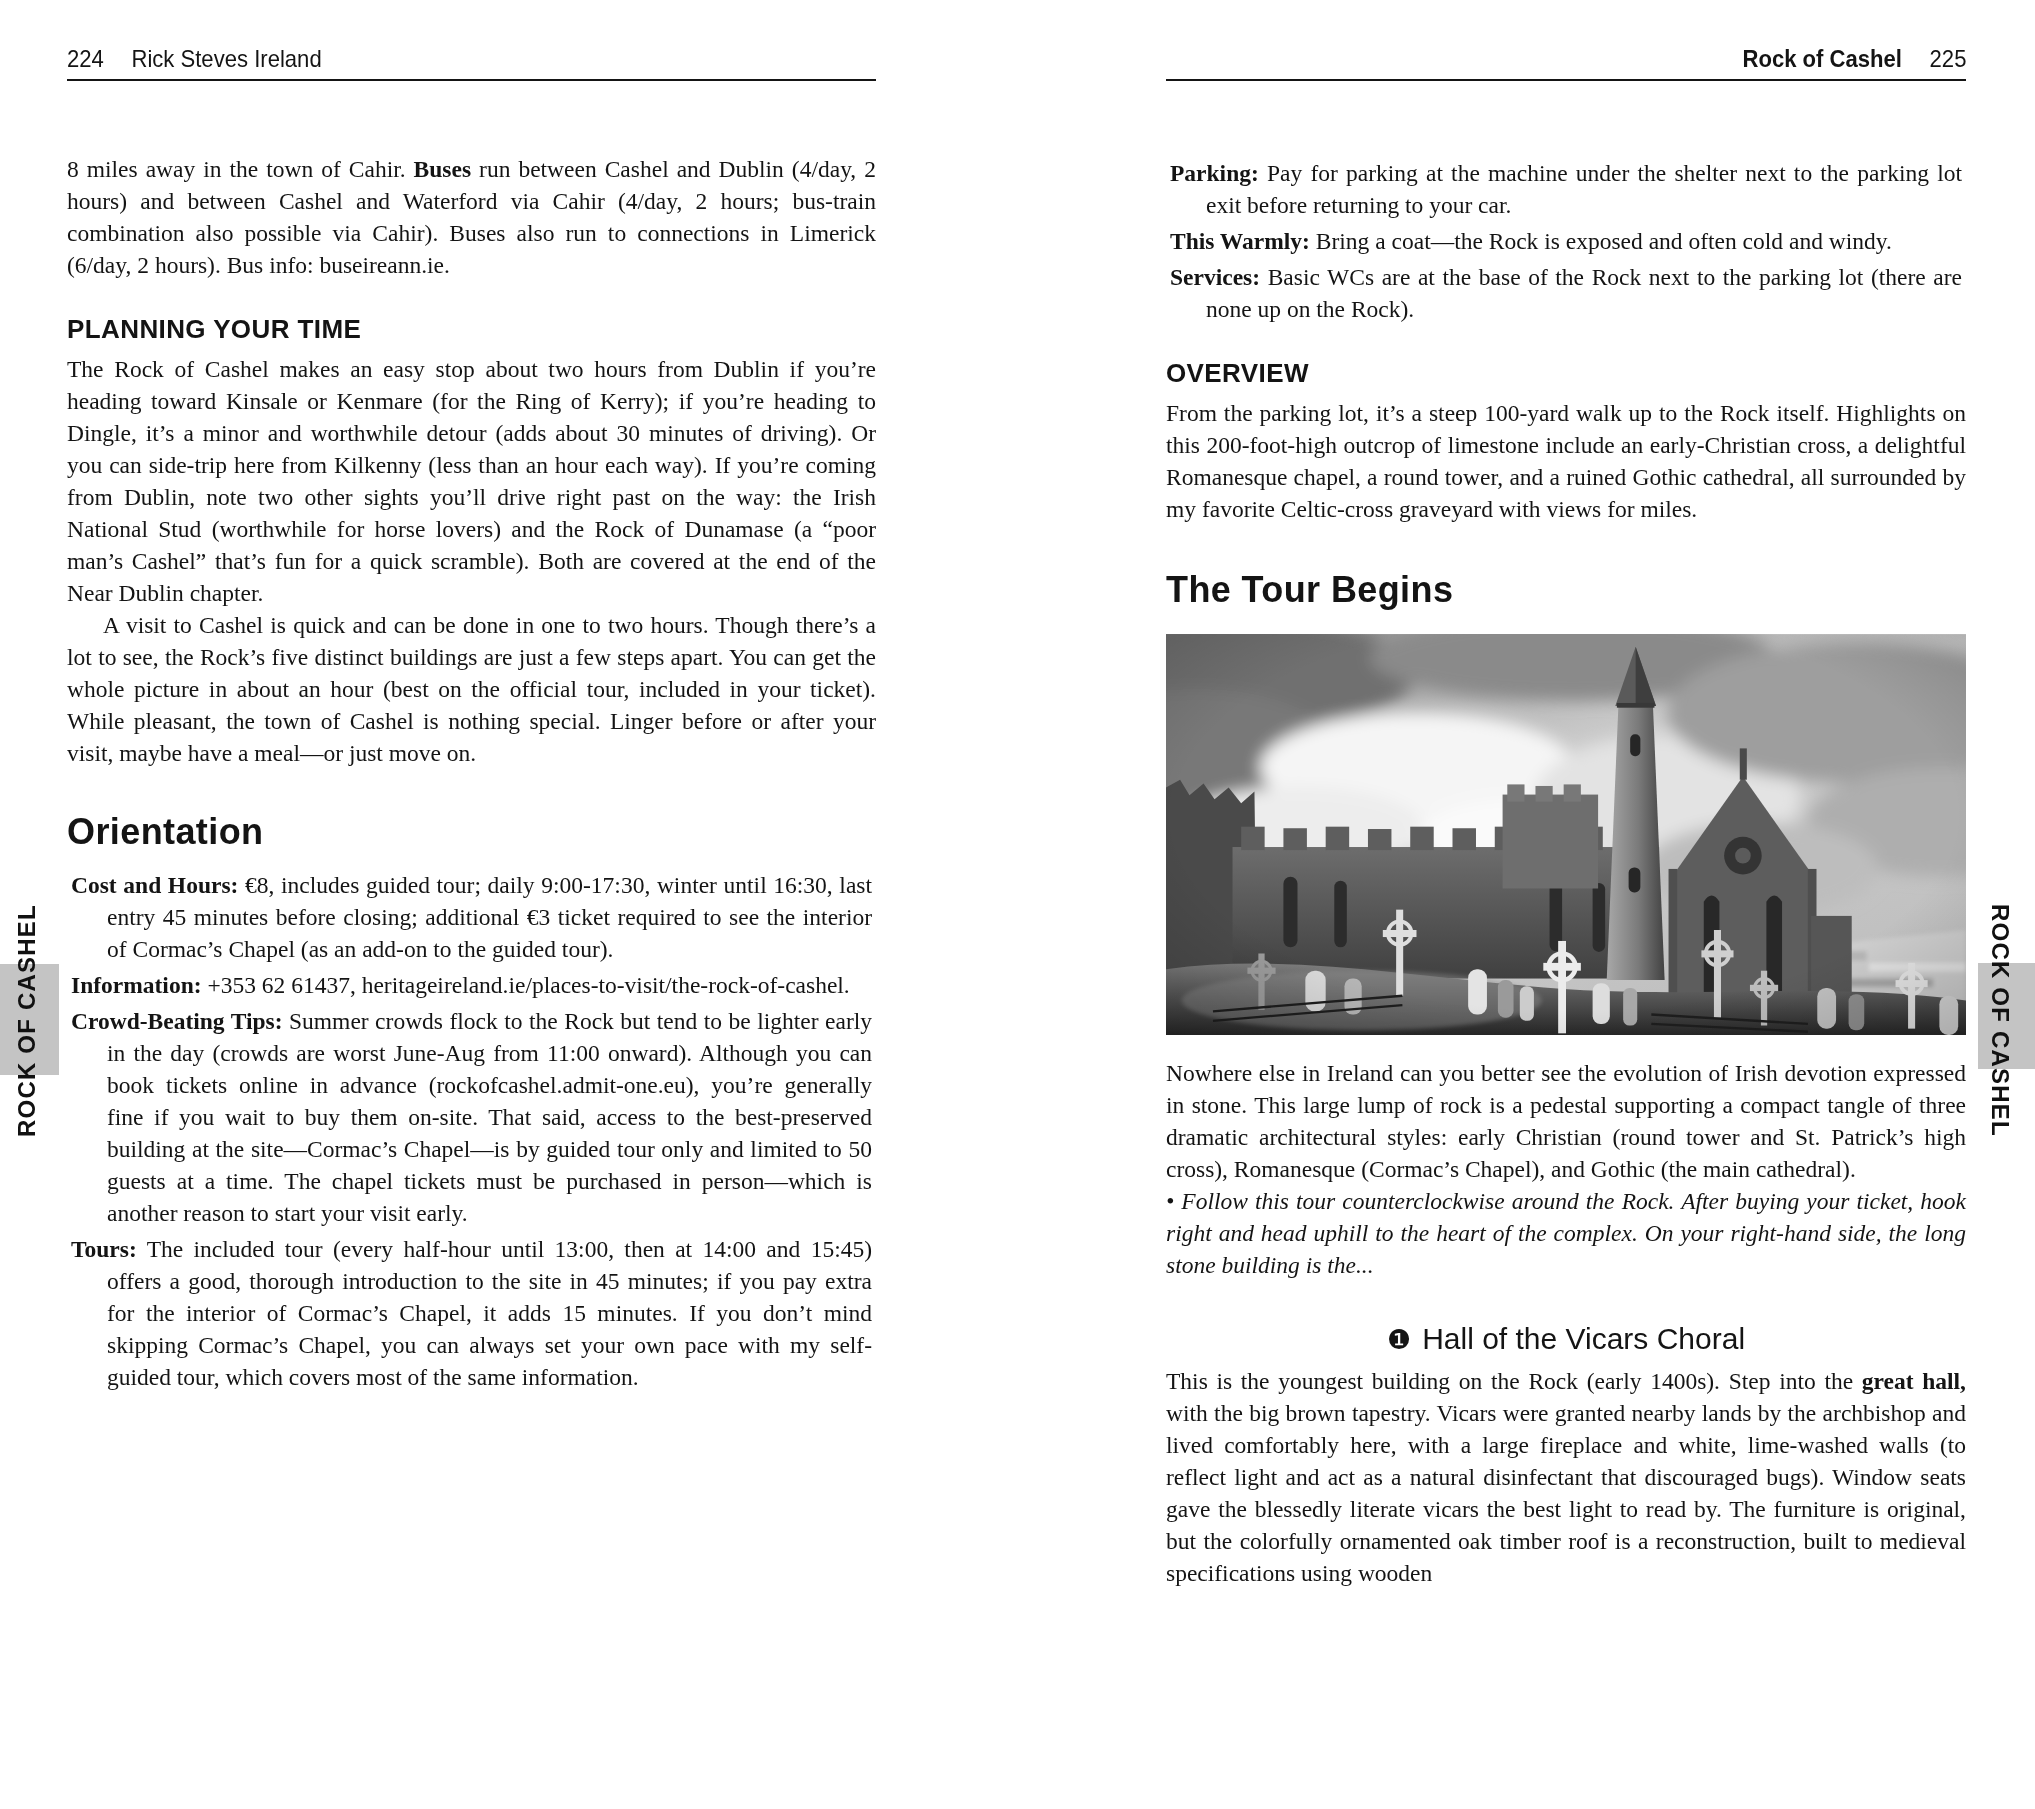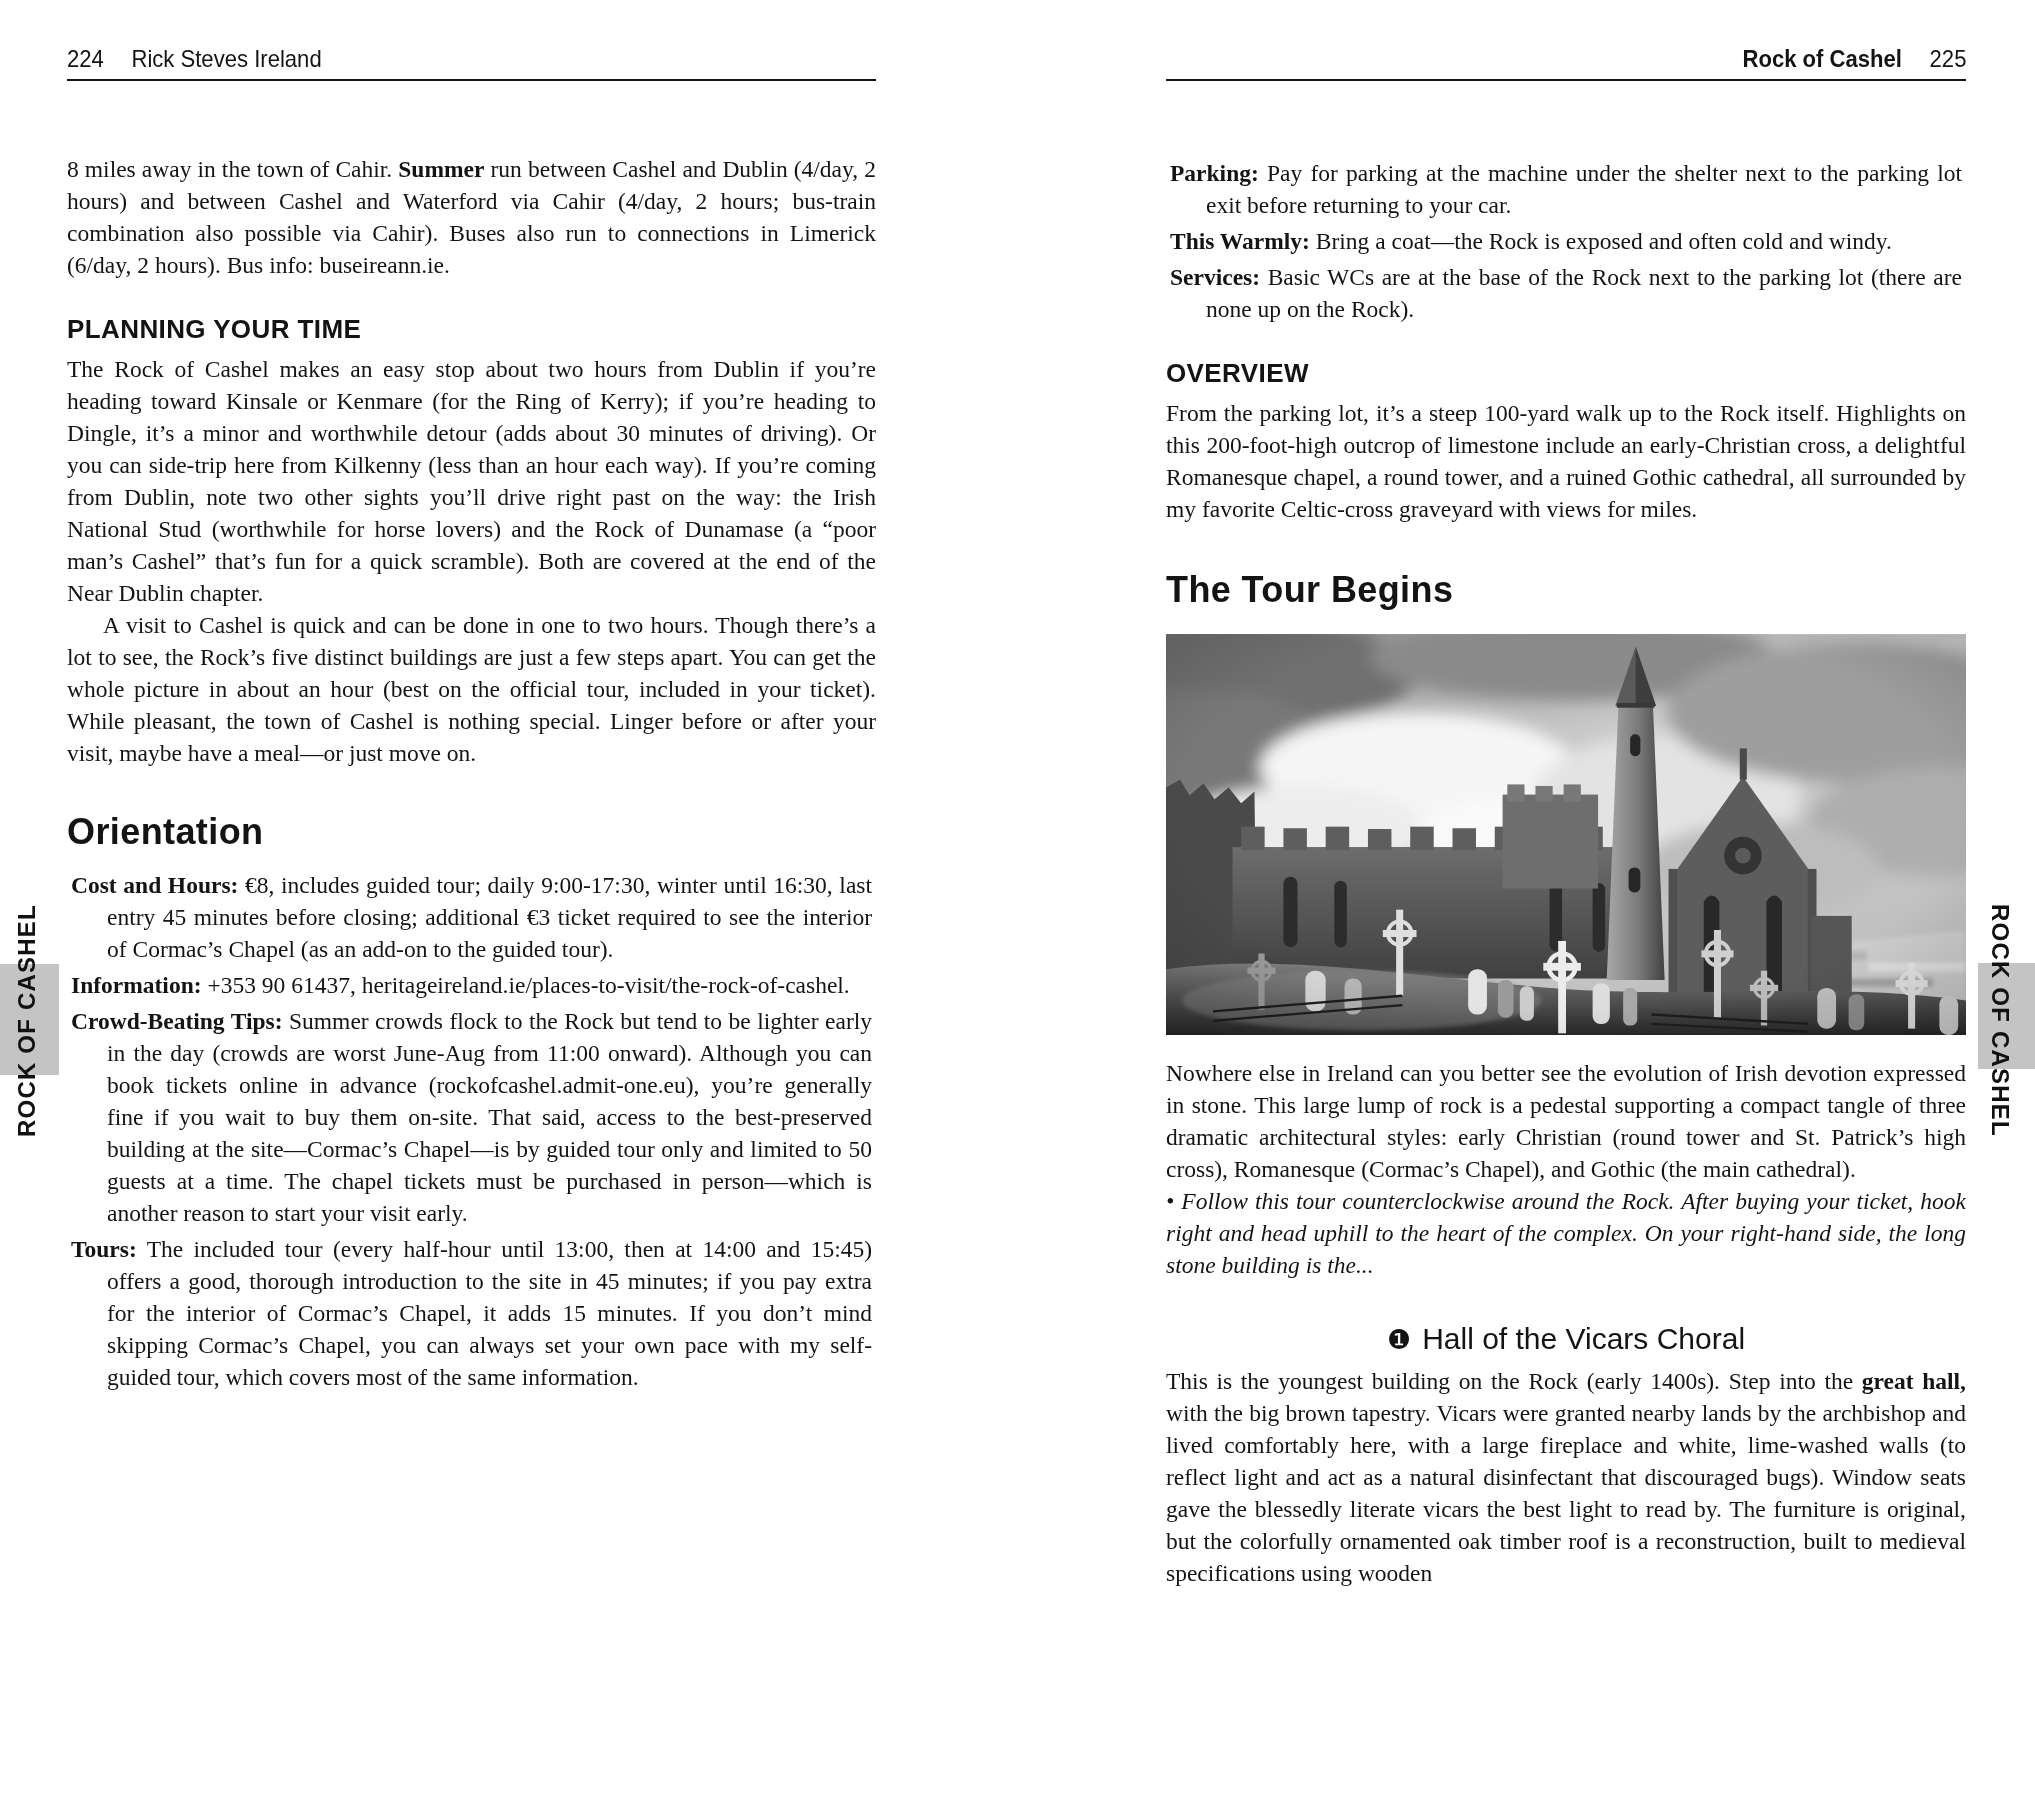--- a/index.html
+++ b/index.html
@@ -77,30 +77,30 @@
 <body>
 
 <div class="page-header left">
   <div class="hdr-inner scaleL">
     <span>224</span>
     <span>Rick Steves Ireland</span>
   </div>
 </div>
 
 <div class="col left">
-  <p><span>8 miles away in the town of Cahir. </span><b>Summer</b><span> run between Cashel and Dublin (4/day, 2 hours) and between Cashel and Waterford via Cahir (4/day, 2 hours; bus-train combination also possible via Cahir). Buses also run to connections in Limerick (6/day, 2 hours). Bus info: buseireann.ie.</span></p>
+  <p><span>8 miles away in the town of Cahir. </span><b>Buses</b><span> run between Cashel and Dublin (4/day, 2 hours) and between Cashel and Waterford via Cahir (4/day, 2 hours; bus-train combination also possible via Cahir). Buses also run to connections in Limerick (6/day, 2 hours). Bus info: buseireann.ie.</span></p>
 
   <div class="sub-heading">PLANNING YOUR TIME</div>
   <p>The Rock of Cashel makes an easy stop about two hours from Dublin if you’re heading toward Kinsale or Kenmare (for the Ring of Kerry); if you’re heading to Dingle, it’s a minor and worthwhile detour (adds about 30 minutes of driving). Or you can side-trip here from Kilkenny (less than an hour each way). If you’re coming from Dublin, note two other sights you’ll drive right past on the way: the Irish National Stud (worthwhile for horse lovers) and the Rock of Dunamase (a “poor man’s Cashel” that’s fun for a quick scramble). Both are covered at the end of the Near Dublin chapter.</p>
   <p class="indent-first">A visit to Cashel is quick and can be done in one to two hours. Though there’s a lot to see, the Rock’s five distinct buildings are just a few steps apart. You can get the whole picture in about an hour (best on the official tour, included in your ticket). While pleasant, the town of Cashel is nothing special. Linger before or after your visit, maybe have a meal—or just move on.</p>
 
   <div class="big-heading orient">Orientation</div>
 
   <p class="entry"><b>Cost and Hours:</b><span> €8, includes guided tour; daily 9:00-17:30, winter until 16:30, last entry 45 minutes before closing; additional €3 ticket required to see the interior of Cormac’s Chapel (as an add-on to the guided tour).</span></p>
-  <p class="entry"><b>Information:</b><span> +353 90 61437, heritageireland.ie/places-to-visit/​the-rock-of-cashel.</span></p>
+  <p class="entry"><b>Information:</b><span> +353 62 61437, heritageireland.ie/places-to-visit/​the-rock-of-cashel.</span></p>
   <p class="entry"><b>Crowd-Beating Tips:</b><span> Summer crowds flock to the Rock but tend to be lighter early in the day (crowds are worst June-Aug from 11:00 onward). Although you can book tickets online in advance (rockofcashel.admit-one.eu), you’re generally fine if you wait to buy them on-site. That said, access to the best-preserved building at the site—Cormac’s Chapel—is by guided tour only and limited to 50 guests at a time. The chapel tickets must be purchased in person—which is another reason to start your visit early.</span></p>
   <p class="entry"><b>Tours:</b><span> The included tour (every half-hour until 13:00, then at 14:00 and 15:45) offers a good, thorough introduction to the site in 45 minutes; if you pay extra for the interior of Cormac’s Chapel, it adds 15 minutes. If you don’t mind skipping Cormac’s Chapel, you can always set your own pace with my self-guided tour, which covers most of the same information.</span></p>
 </div>
 
 <div class="tab-gray left"></div>
 <div class="tab-text left">ROCK OF CASHEL</div>
 
 <div class="page-header right">
   <div class="hdr-inner scaleR">
     <span class="hdr-bold">Rock of Cashel</span>

